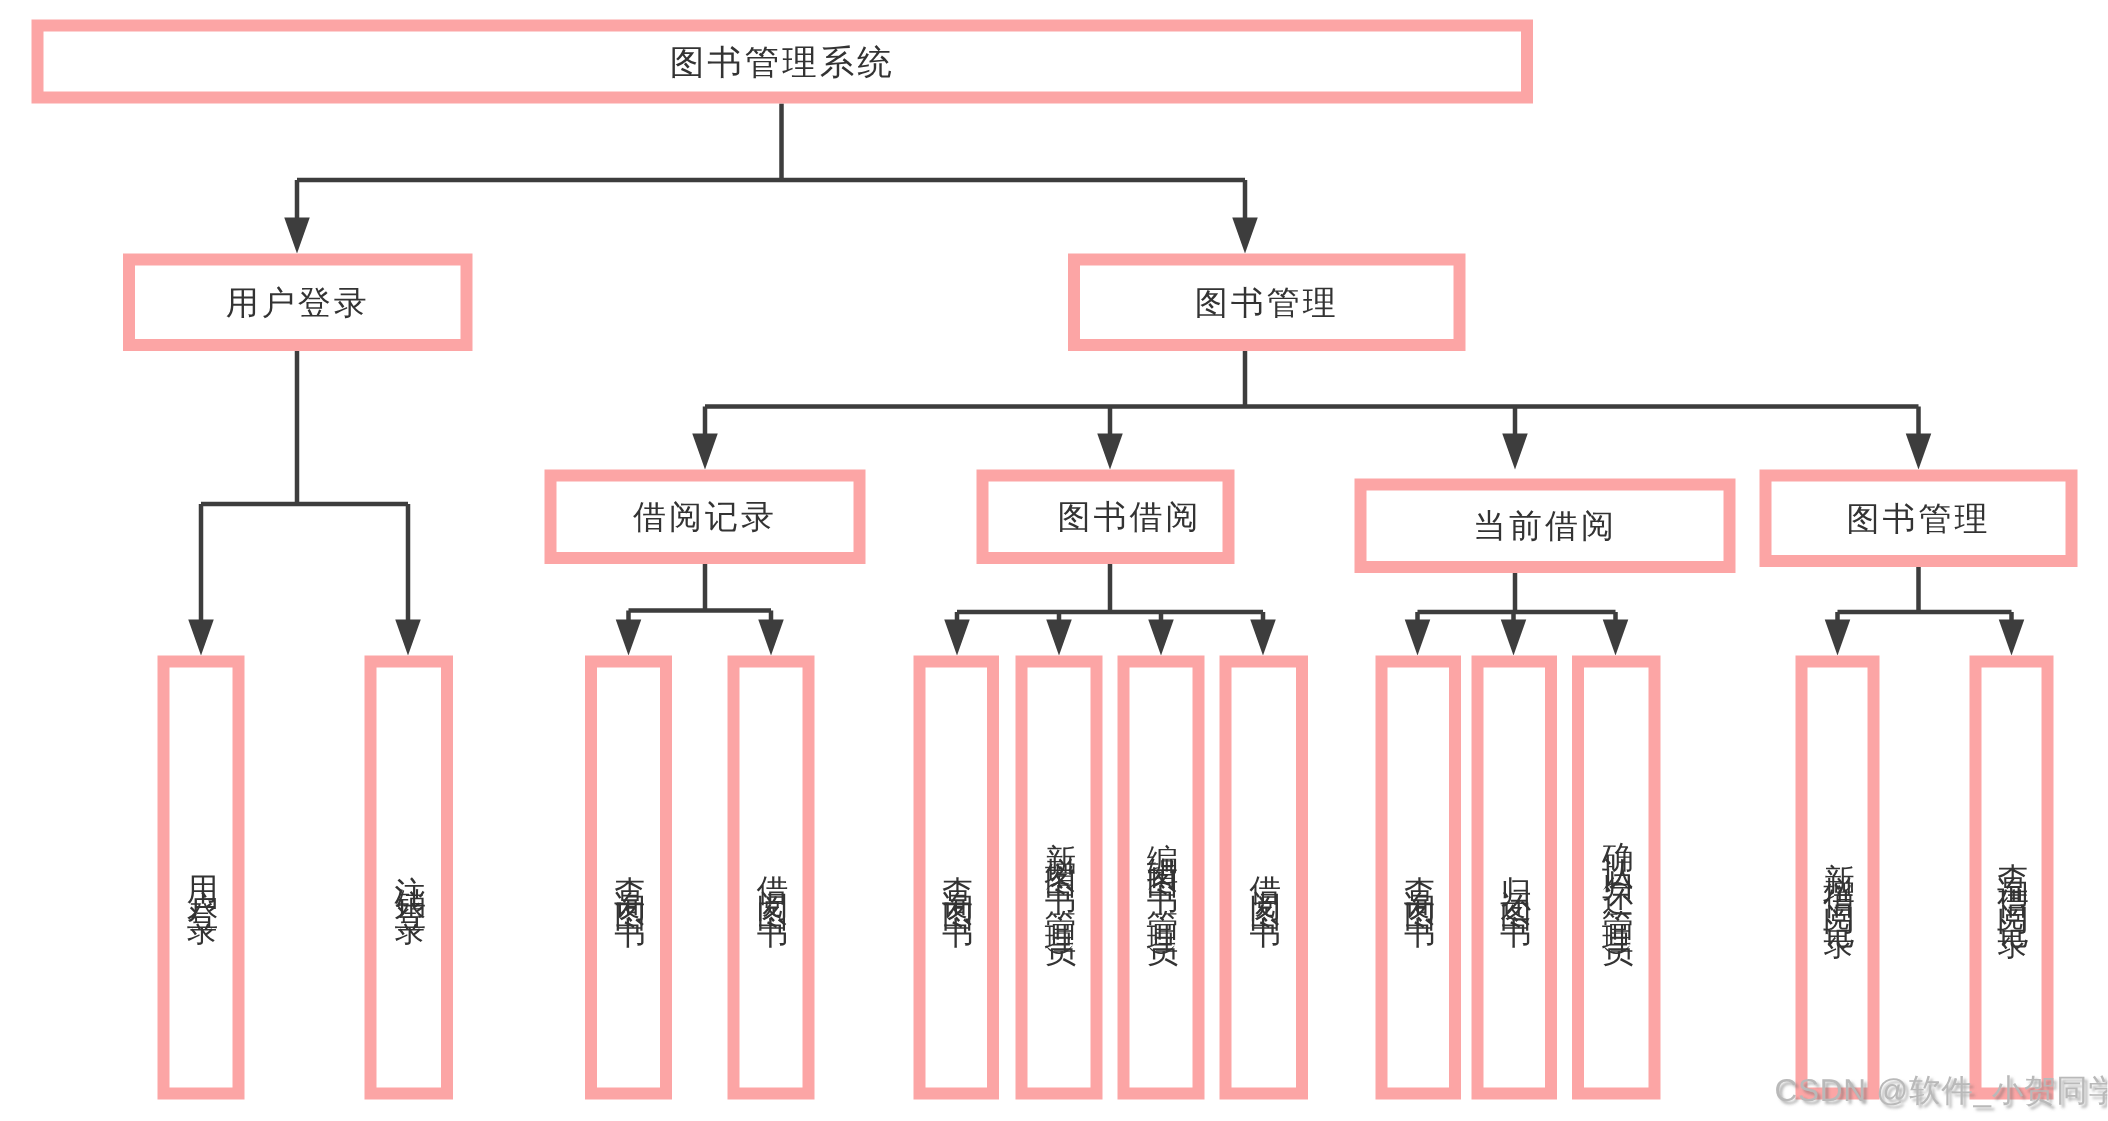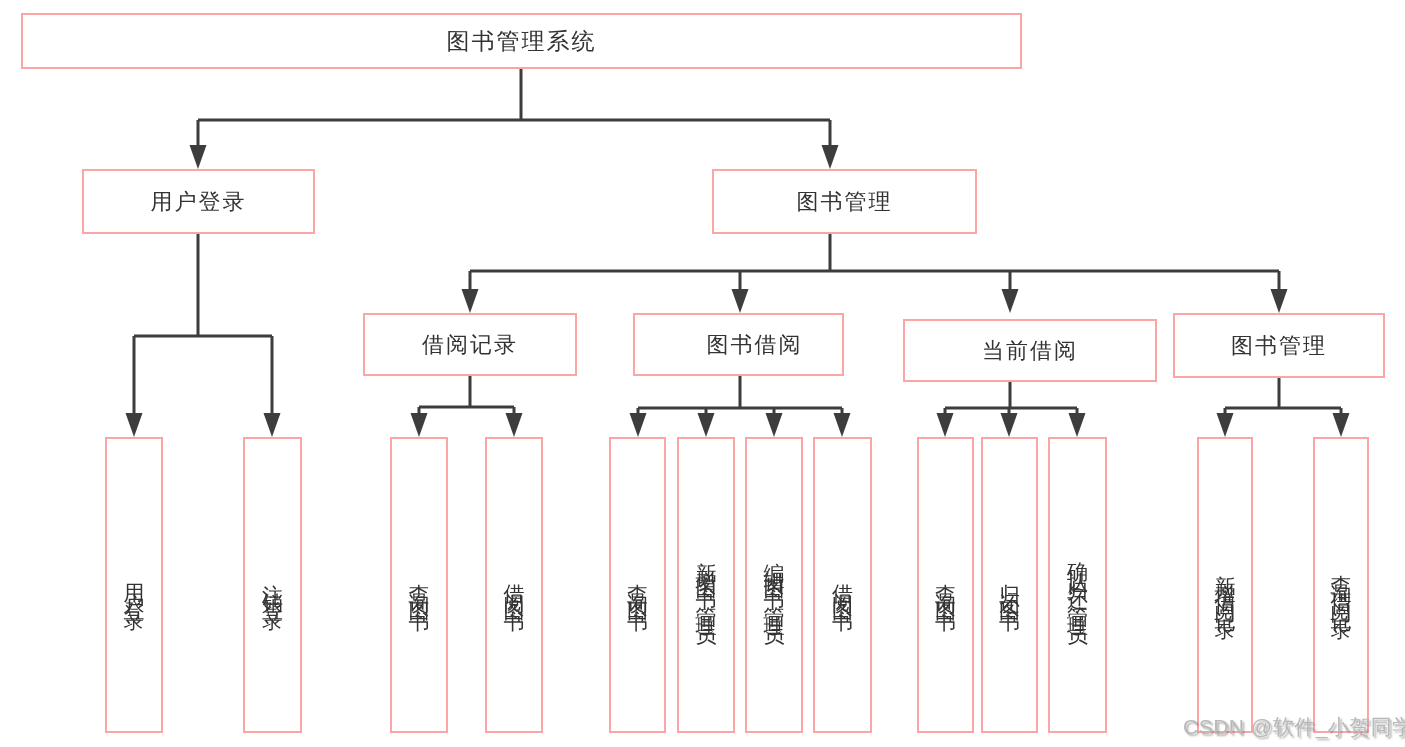--- a/index.html
+++ b/index.html
@@ -19,21 +19,21 @@
     position: absolute;
     left: 0;
     top: 0;
     width: 1405px;
     height: 747px;
     pointer-events: none;
   }
   .node {
     position: absolute;
     box-sizing: border-box;
-    border: 2px solid #fca5a5;
+    border: 8px solid #fca5a5;
     background: #ffffff;
     display: flex;
     align-items: center;
     justify-content: center;
     color: #333333;
     z-index: 2;
   }
   .h-node {
     font-size: 22px;
     letter-spacing: 2px;
@@ -44,21 +44,21 @@
     text-orientation: mixed;
     font-size: 21px;
     letter-spacing: 9px;
     top: 437px;
     height: 296px;
   }
   #nd-root          { left: 21px;  top: 13px;  width: 1001px; height: 56px; font-size: 23px; }
   #nd-user-login    { left: 82px;  top: 169px; width: 233px;  height: 65px; }
   #nd-book-mgmt     { left: 712px; top: 169px; width: 265px;  height: 65px; }
   #nd-new-books     { left: 363px; top: 313px; width: 214px;  height: 63px; }
-  #nd-book-borrow   { left: 633px; top: 313px; width: 211px;  height: 63px; padding-left: 32px; }
+  #nd-book-borrow   { left: 651px; top: 313px; width: 172px;  height: 63px; padding-left: 32px; }
   #nd-current-borrow{ left: 903px; top: 319px; width: 254px;  height: 63px; }
   #nd-borrow-records{ left: 1173px;top: 313px; width: 212px;  height: 65px; }
 
   #lf-u1 { left: 105px;  width: 58px; }
   #lf-u2 { left: 243px;  width: 59px; }
   #lf-n1 { left: 390px;  width: 58px; }
   #lf-n2 { left: 485px;  width: 58px; }
   #lf-b1 { left: 609px;  width: 57px; }
   #lf-b2 { left: 677px;  width: 58px; }
   #lf-b3 { left: 745px;  width: 58px; }

